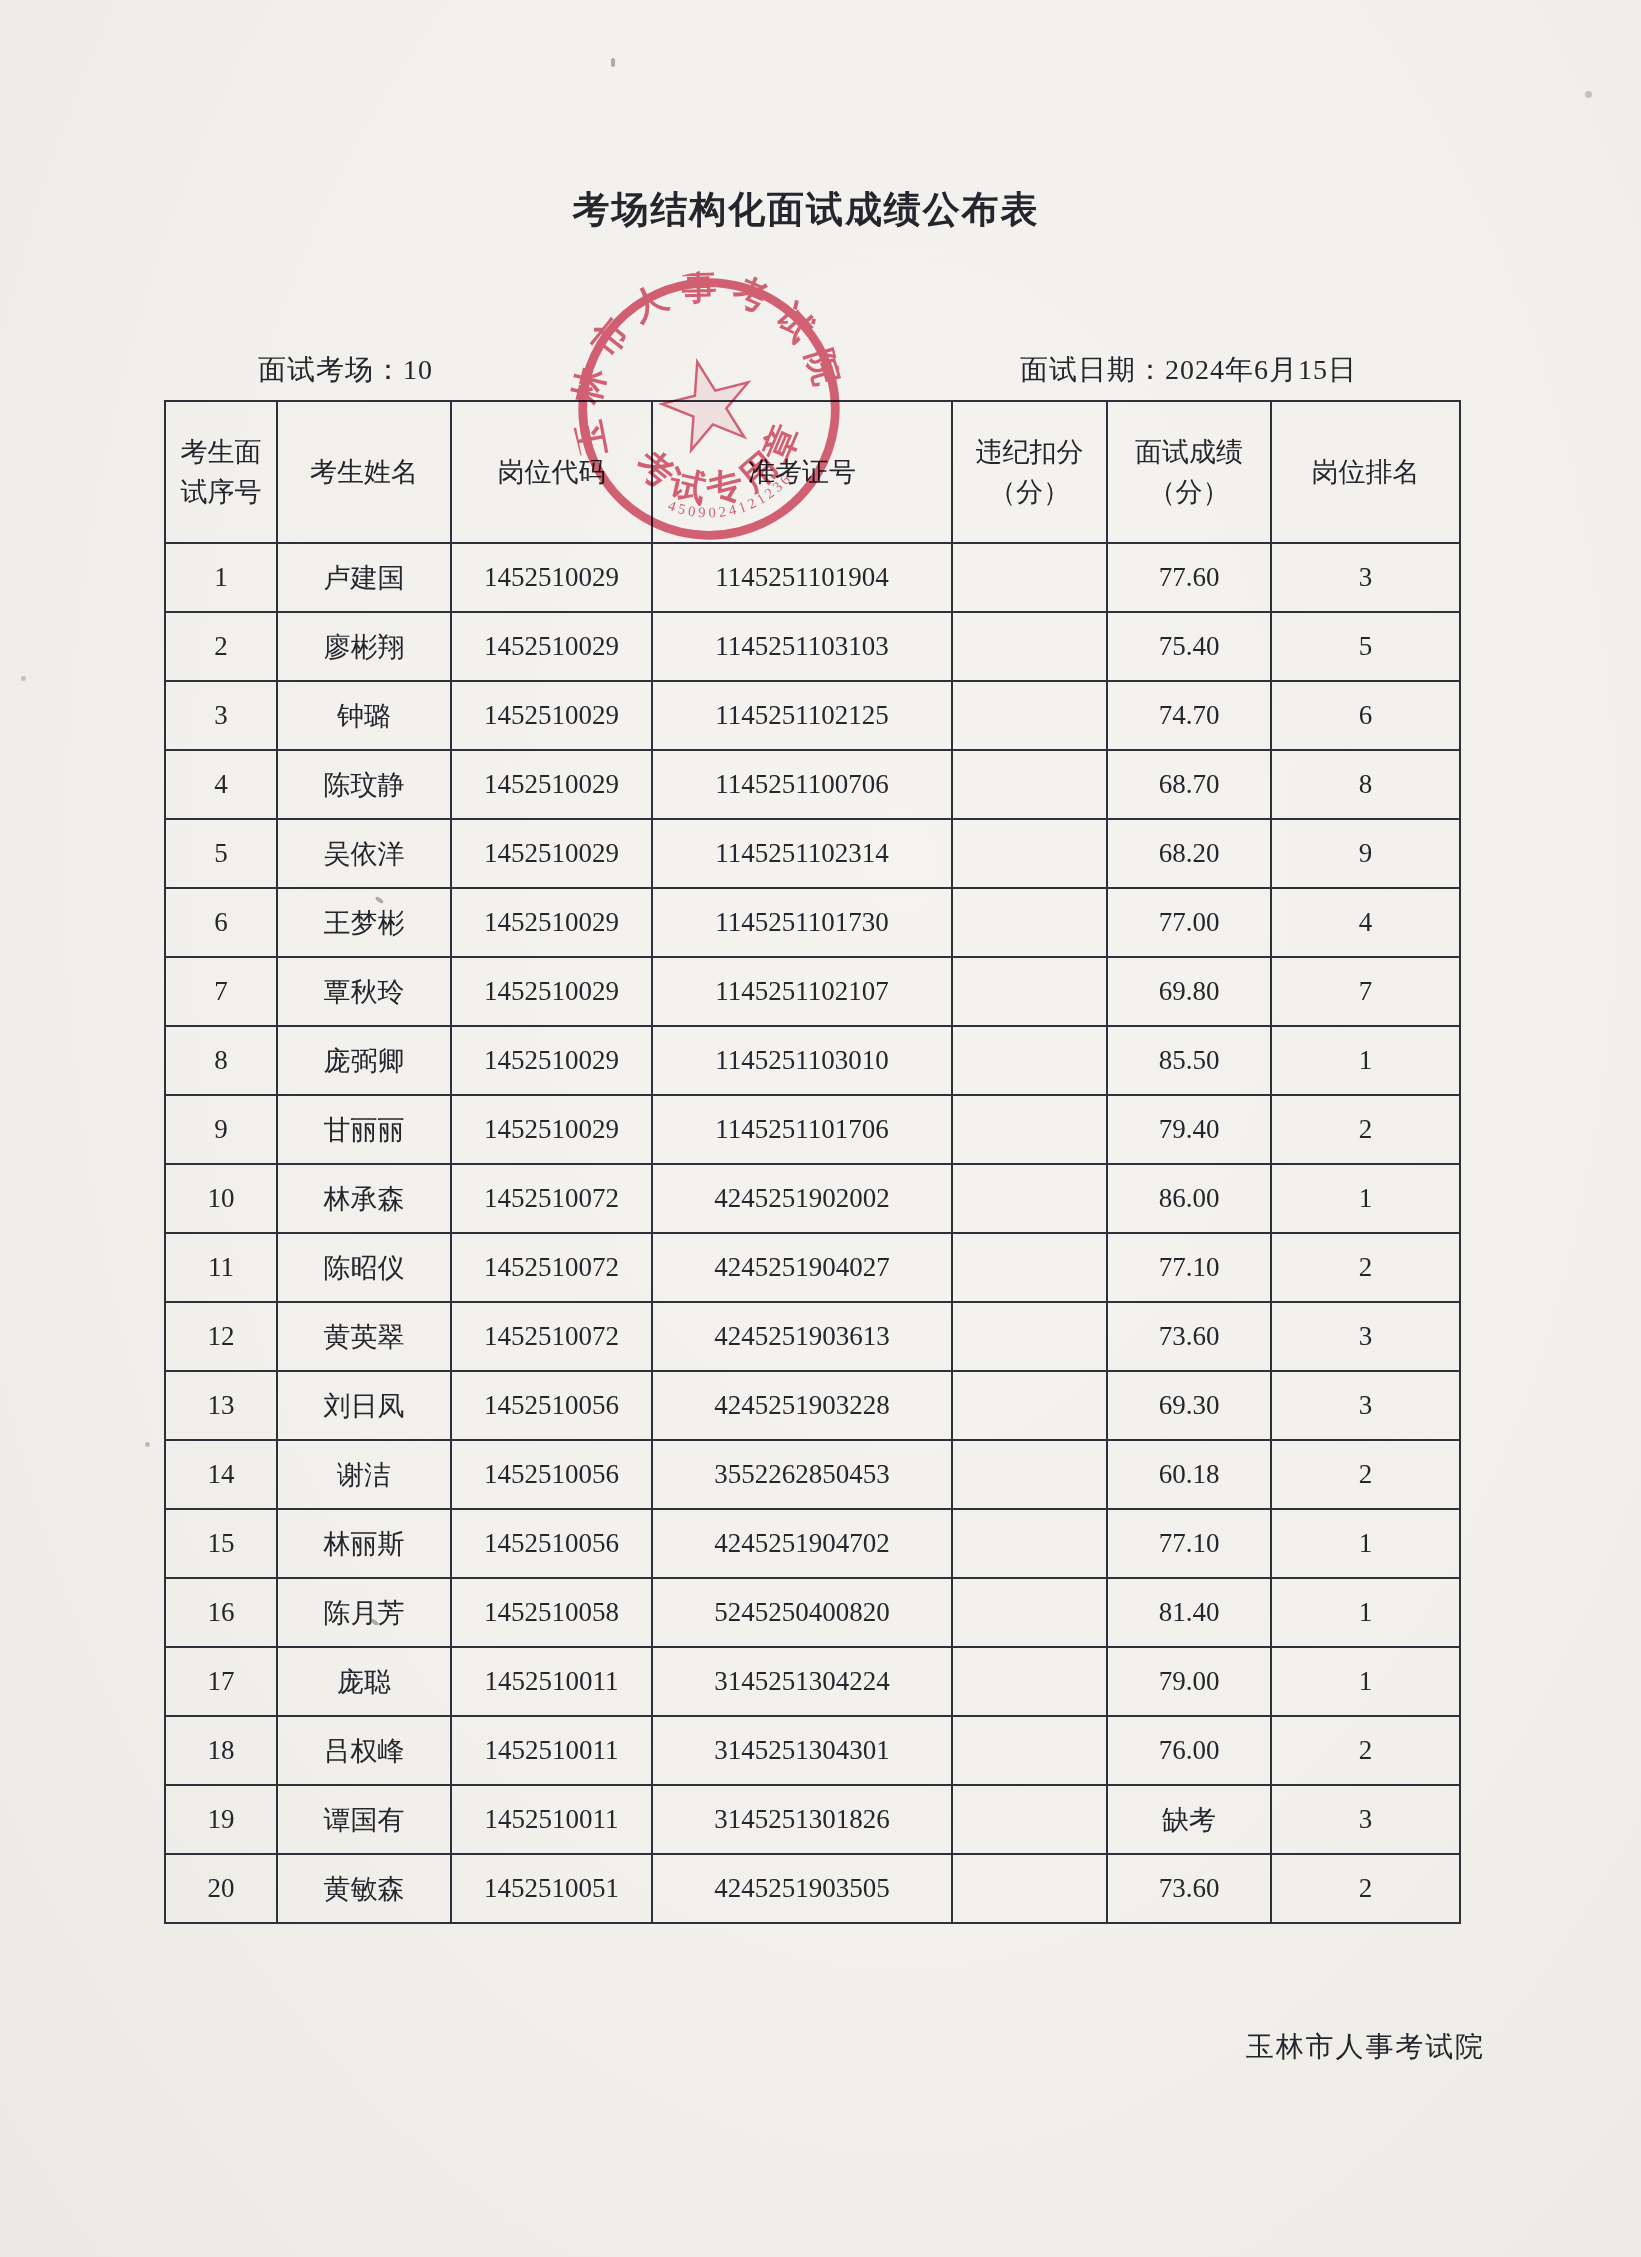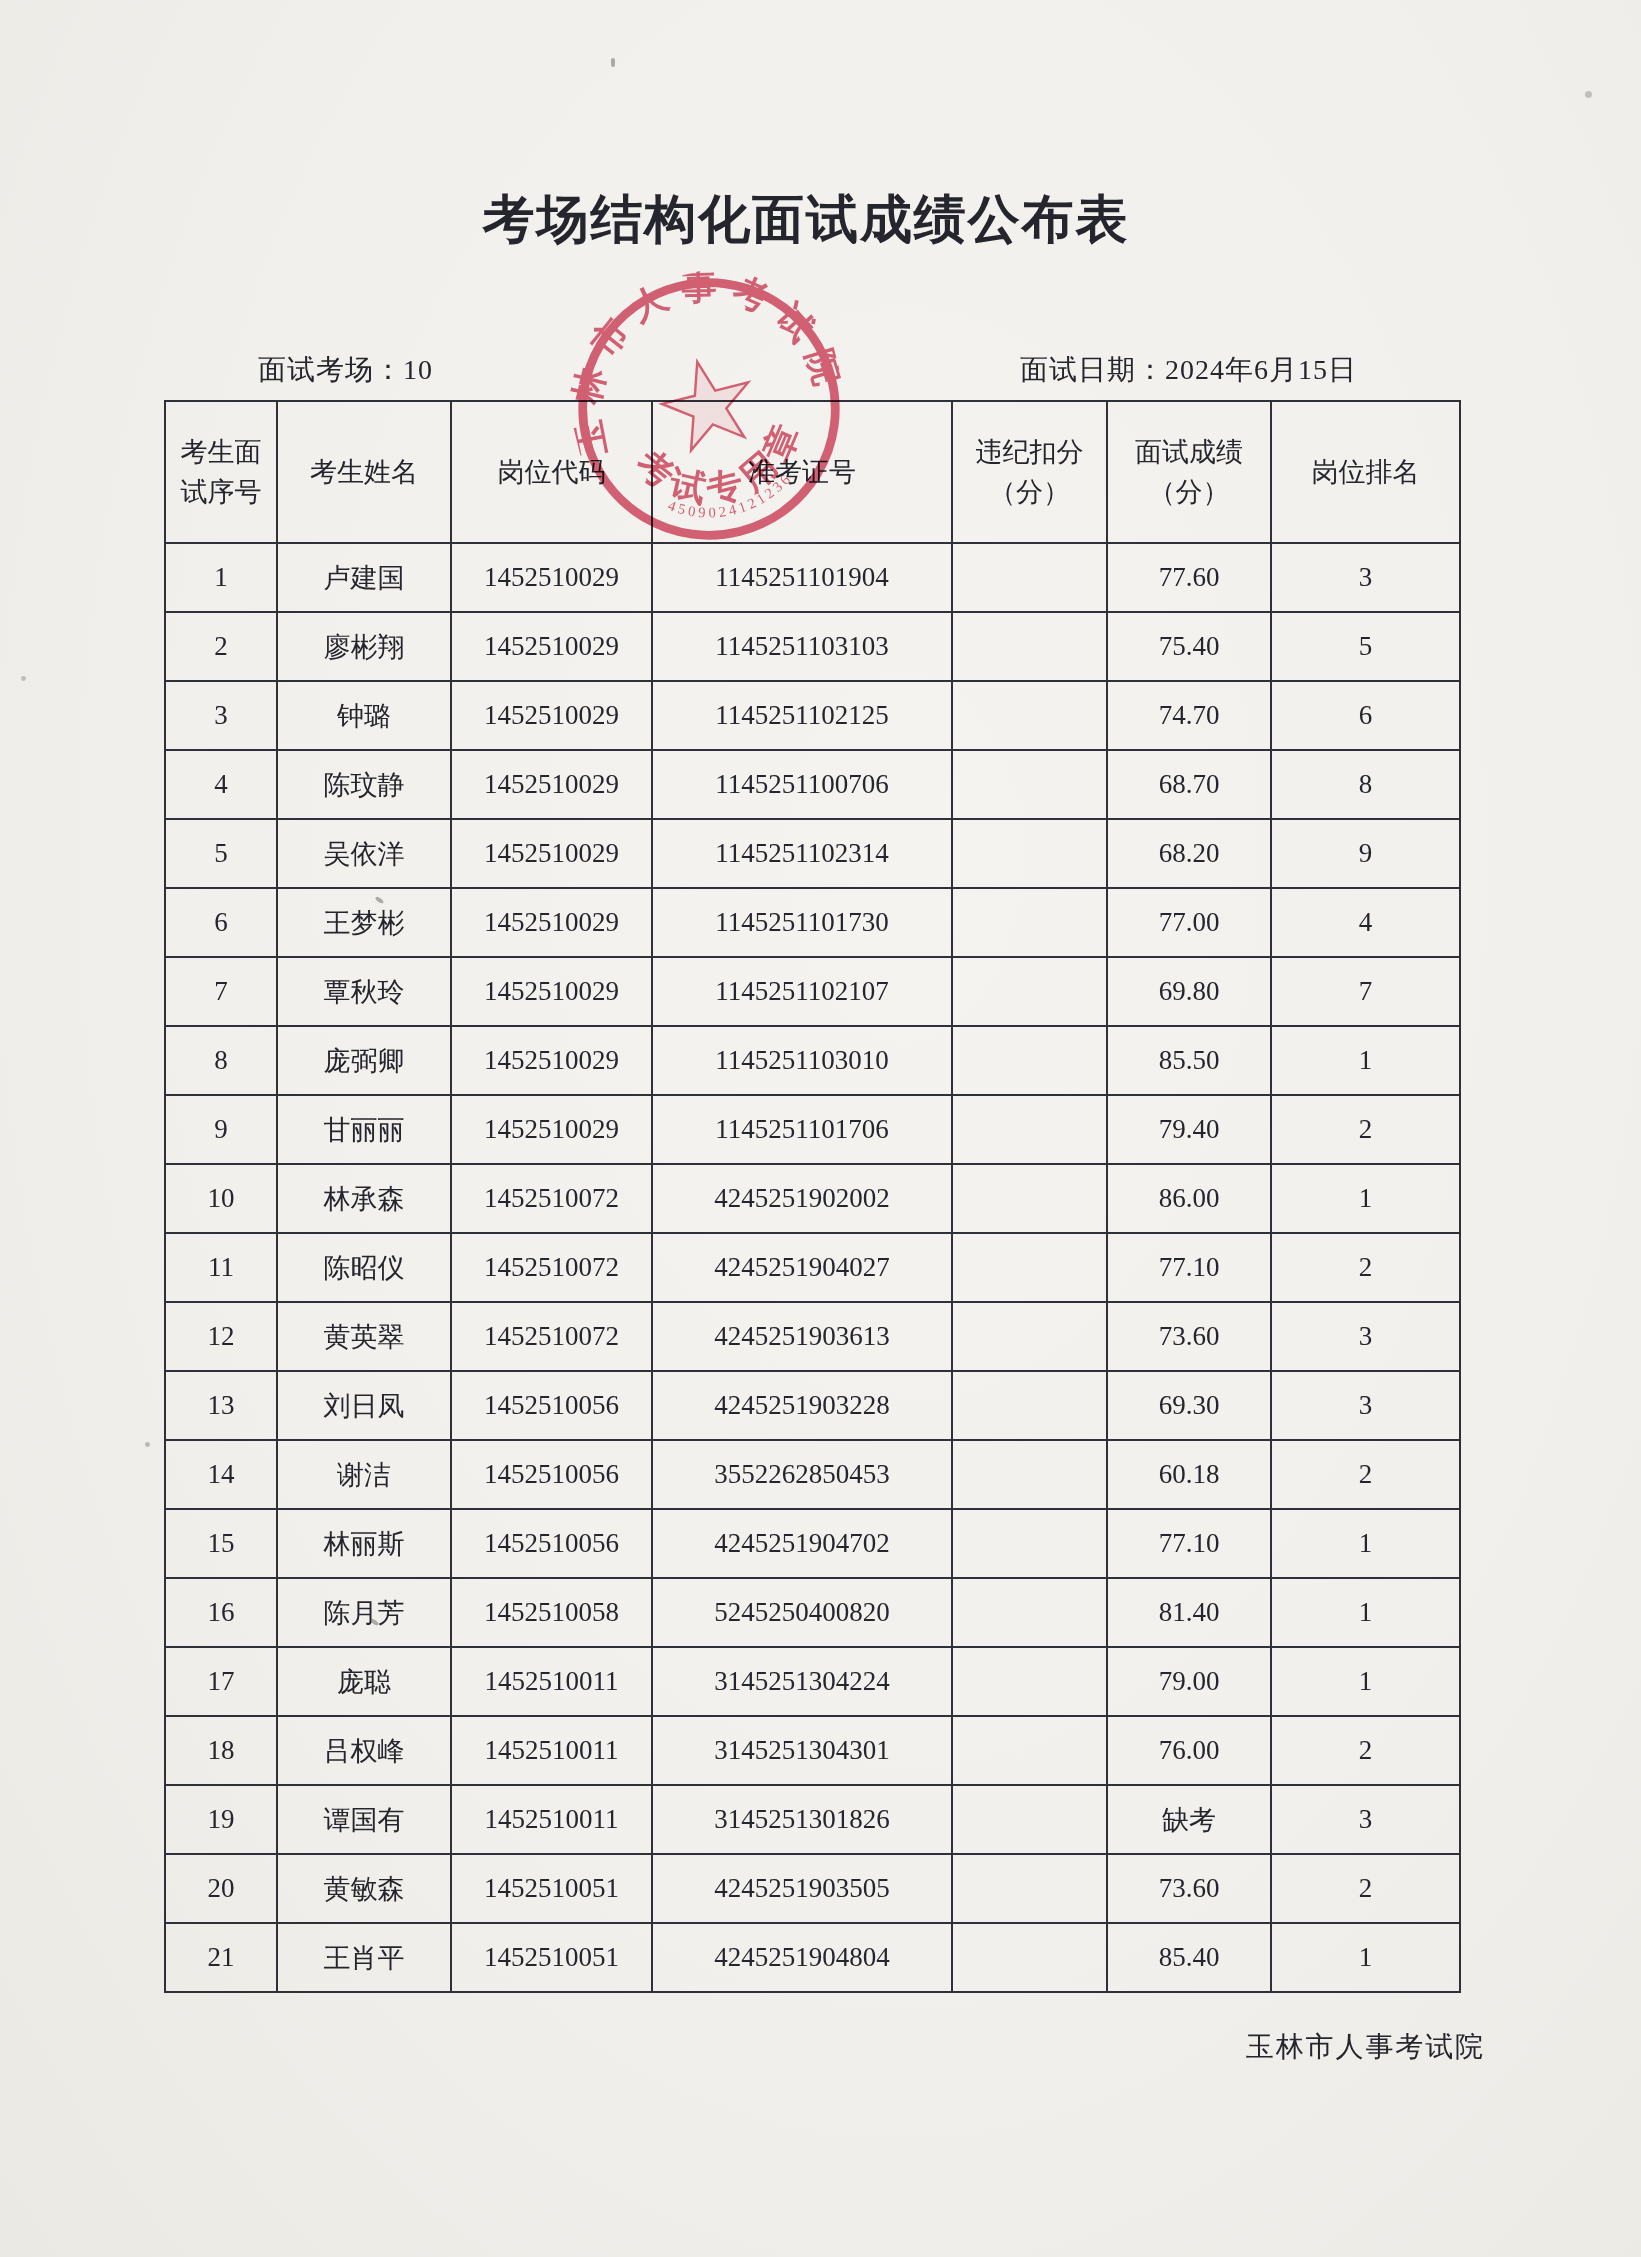--- a/index.html
+++ b/index.html
@@ -7,21 +7,21 @@
     width:1641px; height:2257px;
     font-family:"Liberation Serif","DejaVu Serif",serif;
     color:var(--ink,#25252d);
   }
   .page {
     position:relative; width:1641px; height:2257px; overflow:hidden;
     background:radial-gradient(ellipse at 55% 38%, #f4f3f0 0%, #f1f0ec 55%, #ebe9e4 100%);
   }
   .doc-title {
     position:absolute; top:185px; left:0; width:1612px;
-    text-align:center; font-size:52px; font-weight:bold; letter-spacing:1.9px;
+    text-align:center; font-size:37px; font-weight:bold; letter-spacing:1.9px;
   }
   .meta { position:absolute; top:351px; font-size:28px; letter-spacing:1px; }
   .meta-venue { left:214px;margin-left:44px; }
   .meta-date  { left:1020px; }
 
   table.scores {
     position:absolute; left:164px; top:400px; width:1296px;
     border-collapse:collapse; table-layout:fixed;
     font-size:27px;
   }
@@ -261,29 +261,20 @@
         </tr>
         <tr>
           <td>20</td>
           <td>黄敏森</td>
           <td>1452510051</td>
           <td>4245251903505</td>
           <td></td>
           <td>73.60</td>
           <td>2</td>
         </tr>
-        <tr>
-          <td>21</td>
-          <td>王肖平</td>
-          <td>1452510051</td>
-          <td>4245251904804</td>
-          <td></td>
-          <td>85.40</td>
-          <td>1</td>
-        </tr>
       </tbody>
   </table>
 
   <div class="stamp">
     <svg class="stamp-svg" viewBox="0 0 280 280" aria-hidden="true">
       <defs>
         <path id="arc-top" d="M 34,178.6 A 113,113 0 1 1 246,178.6" fill="none"></path>
         <path id="arc-use" d="M 58,187.5 A 95,95 0 0 0 222,187.5" fill="none"></path>
         <path id="arc-serial" d="M 61,219 A 112,112 0 0 0 219,219" fill="none"></path>
       </defs>

